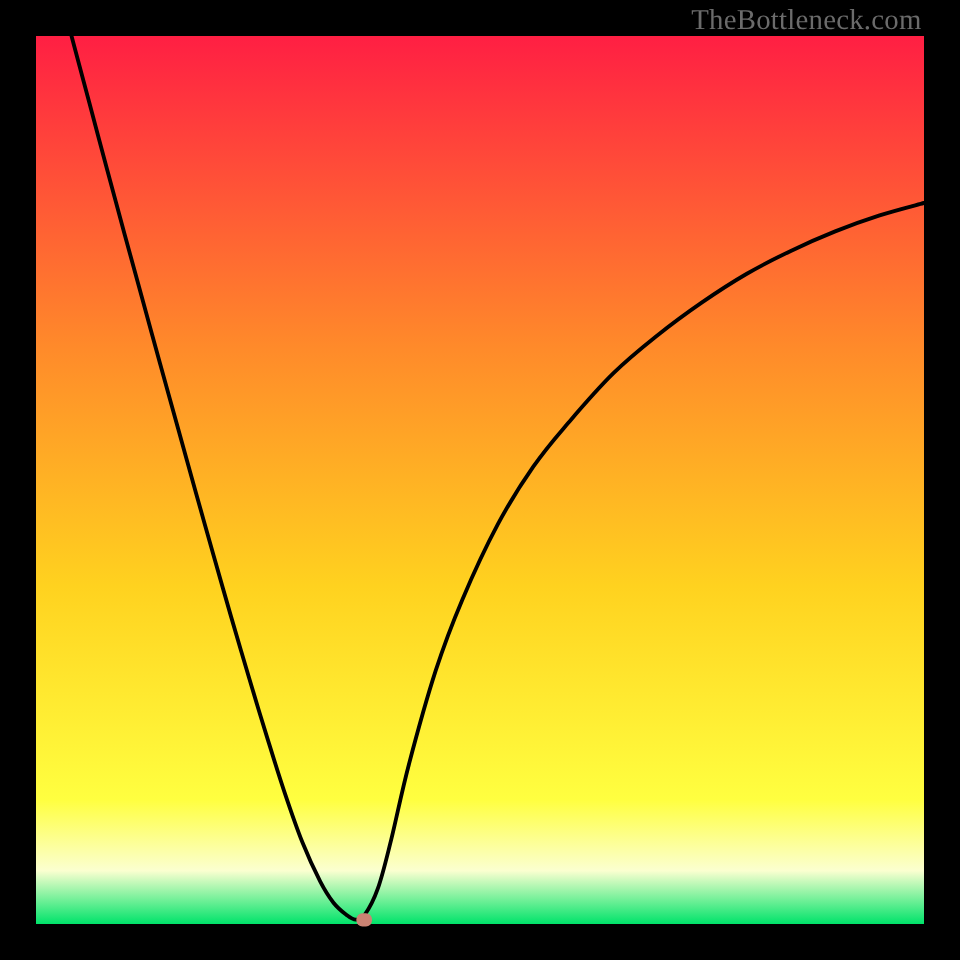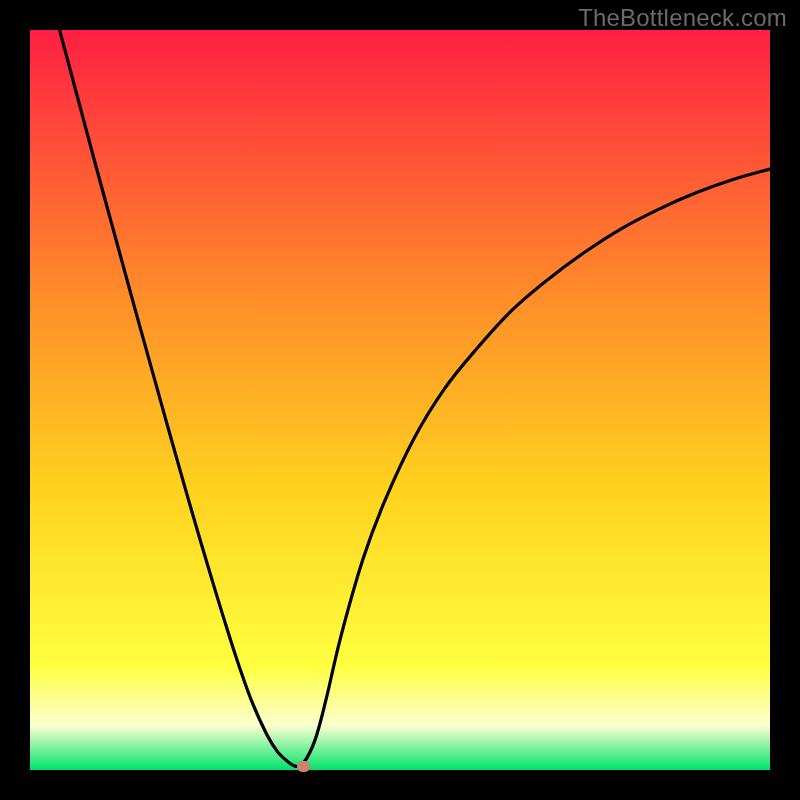--- a/index.html
+++ b/index.html
@@ -6,22 +6,22 @@
   html, body { width: 800px; height: 800px; overflow: hidden; background: #000; }
   .frame {
     position: relative;
     width: 800px;
     height: 800px;
     background: #000;
   }
   .watermark {
     position: absolute;
     top: 4px;
-    right: 13px;
-    font-family: Liberation Sans, sans-serif;
+    right: 32px;
+    font-family: Liberation Serif, serif;
     font-size: 24px;
     color: #6b6b6b;
     font-weight: 500;
     letter-spacing: 0.2px;
     z-index: 10;
   }
   .plot {
     position: absolute;
     left: 30px;
     top: 30px;

